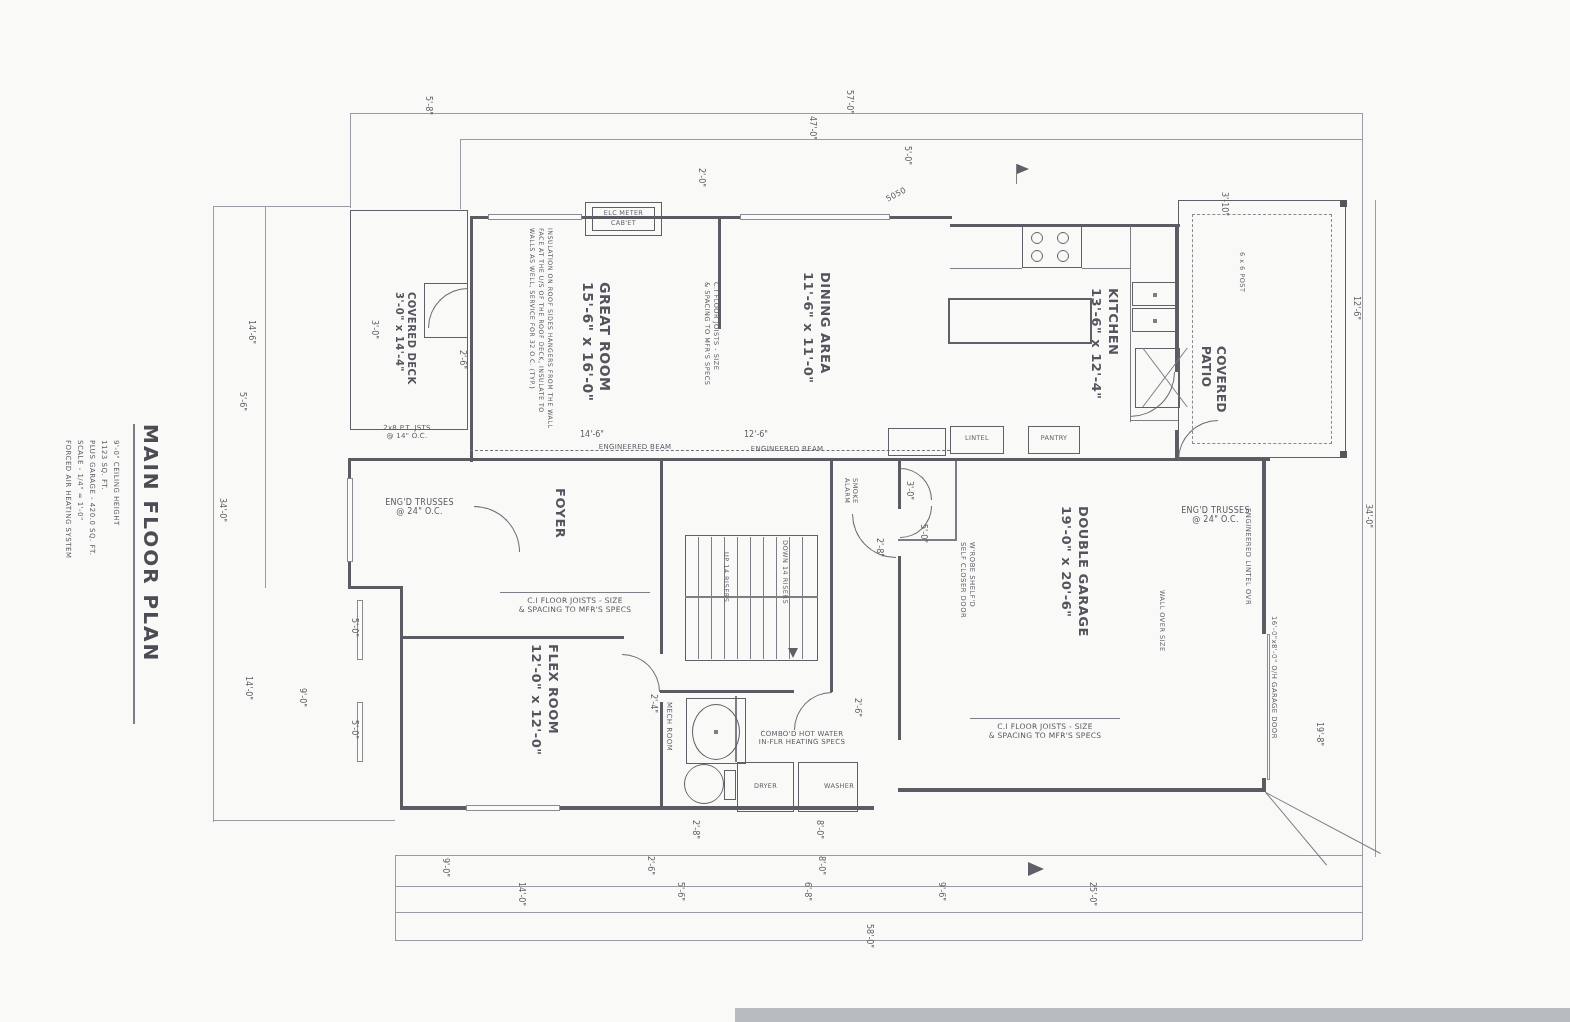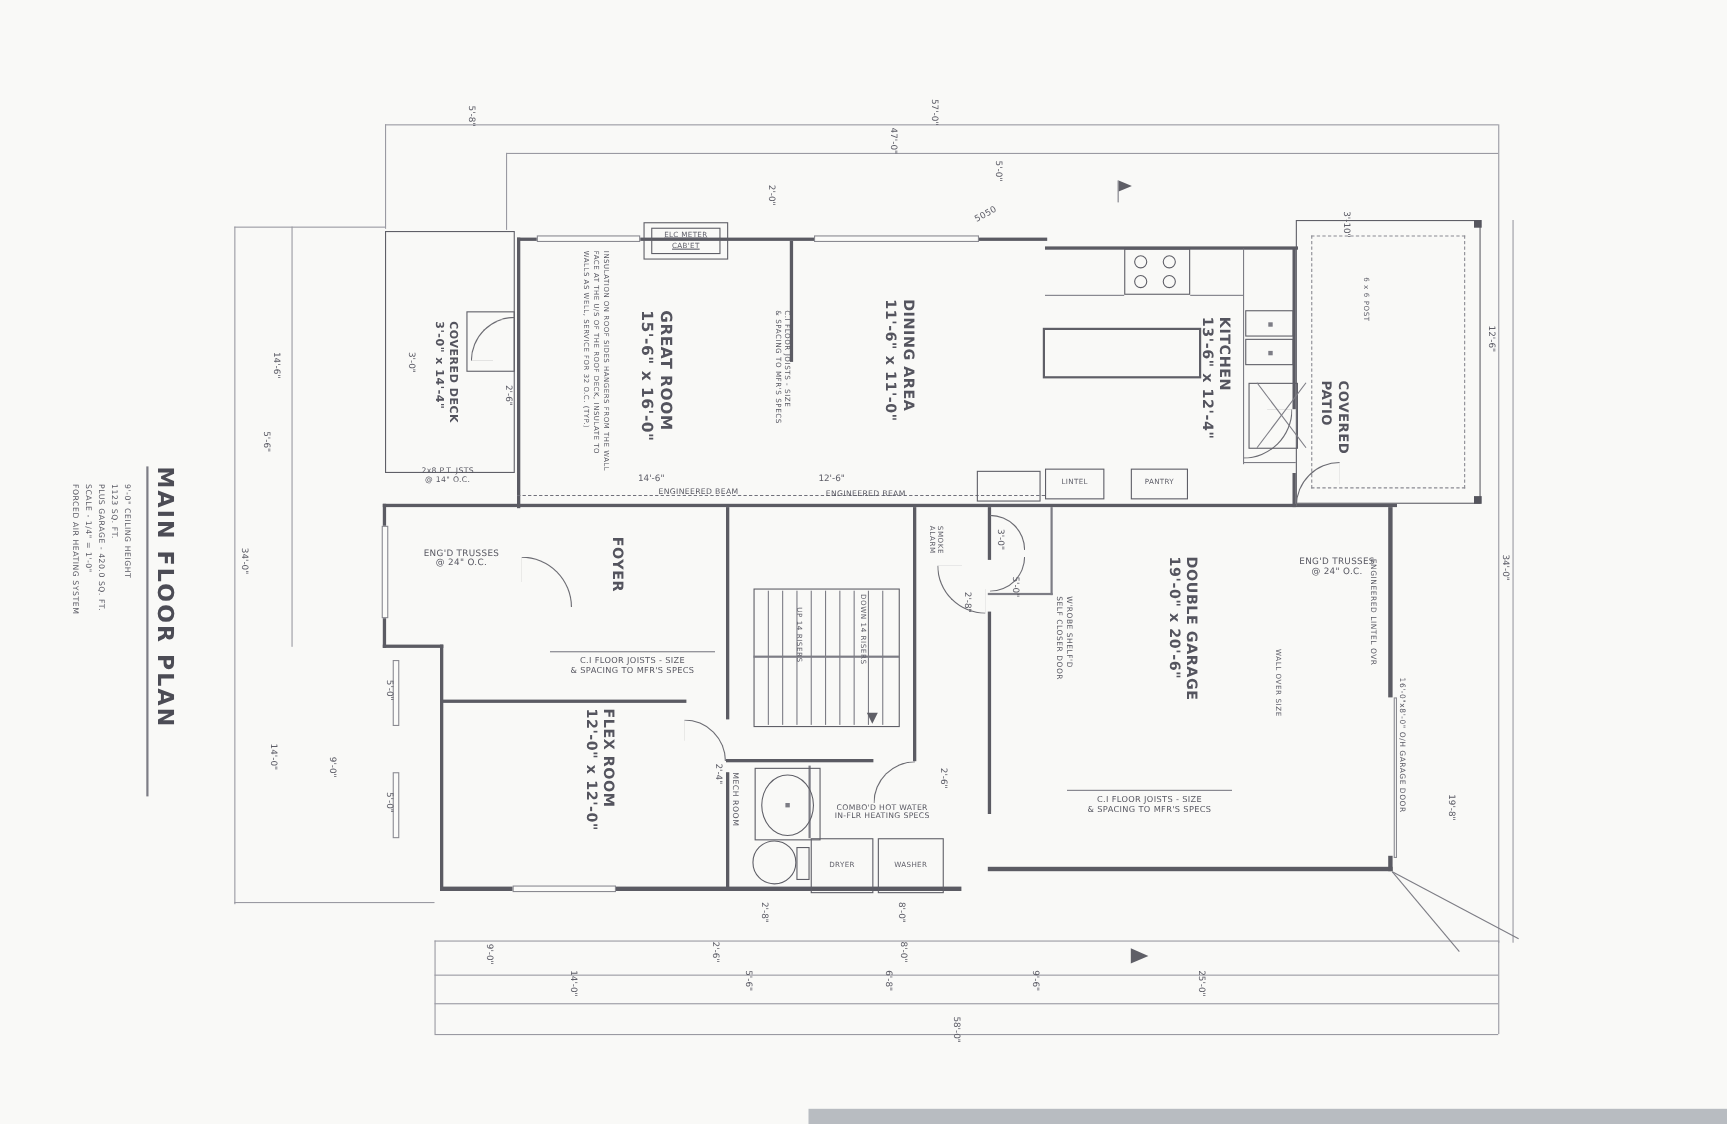--- a/index.html
+++ b/index.html
@@ -188,24 +188,24 @@
   <div class="vtext room" style="left:528px;top:644px;height:125px;">FLEX ROOM
 12'-0" x 12'-0"</div>
   <div class="vtext room" style="left:1058px;top:506px;height:160px;">DOUBLE GARAGE
 19'-0" x 20'-6"</div>
   <div class="vtext small" style="left:664px;top:702px;height:80px;">MECH ROOM</div>
 
   <div class="vtext tiny" style="left:722px;top:552px;height:95px;">UP 14 RISERS</div>
   <div class="vtext tiny" style="left:781px;top:540px;height:100px;">DOWN 14 RISERS</div>
 
   <div class="htext tiny" style="left:742px;top:782px;width:47px;">DRYER</div>
-  <div class="htext tiny" style="left:802px;top:782px;width:52px;">WASHER</div>
+  <div class="htext tiny" style="left:802px;top:782px;width:52px;text-align:right;">WASHER</div>
   <div class="htext tiny" style="left:952px;top:434px;width:50px;">LINTEL</div>
   <div class="htext tiny" style="left:1030px;top:434px;width:48px;">PANTRY</div>
-  <div class="htext tiny" style="left:590px;top:208px;width:67px;line-height:10px;text-decoration:underline;">ELC METER
+  <div class="htext tiny" style="left:590px;top:208px;width:67px;line-height:10px;">ELC METER
 CAB'ET</div>
 
   <div class="htext note" style="left:580px;top:443px;width:110px;font-size:7px;">ENGINEERED BEAM</div>
   <div class="htext note" style="left:732px;top:445px;width:110px;font-size:7px;">ENGINEERED BEAM</div>
   <div class="htext note" style="left:372px;top:498px;width:95px;font-size:8px;">ENG'D TRUSSES
 @ 24" O.C.</div>
   <div class="htext note" style="left:1168px;top:506px;width:95px;font-size:8px;">ENG'D TRUSSES
 @ 24" O.C.</div>
   <div class="htext note" style="left:500px;top:596px;width:150px;">C.I FLOOR JOISTS - SIZE
 &amp; SPACING TO MFR'S SPECS</div>

